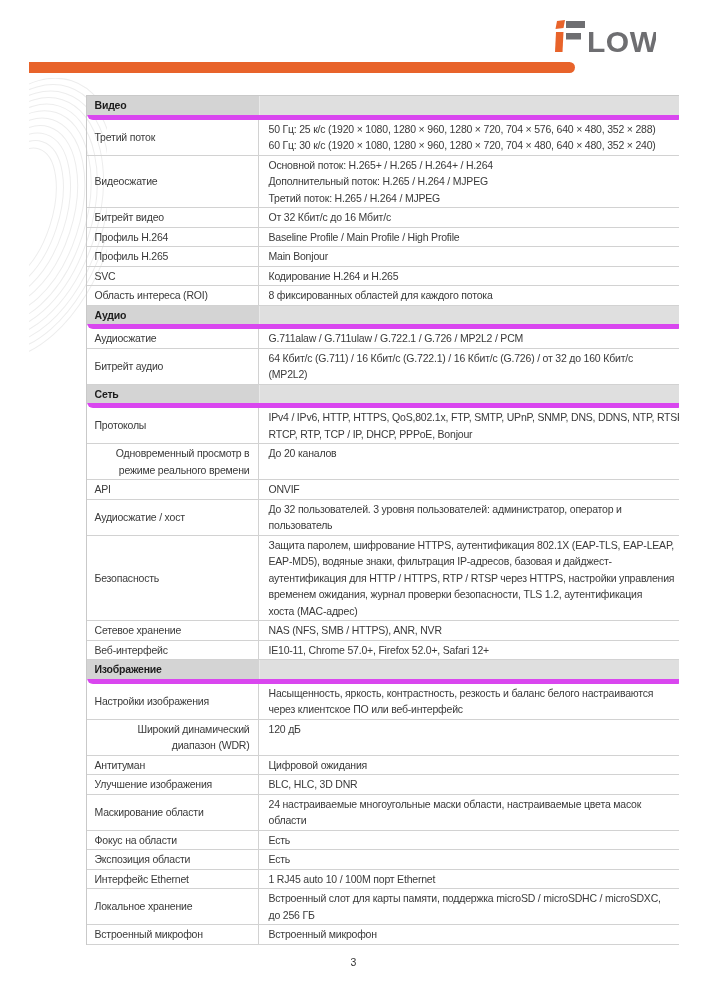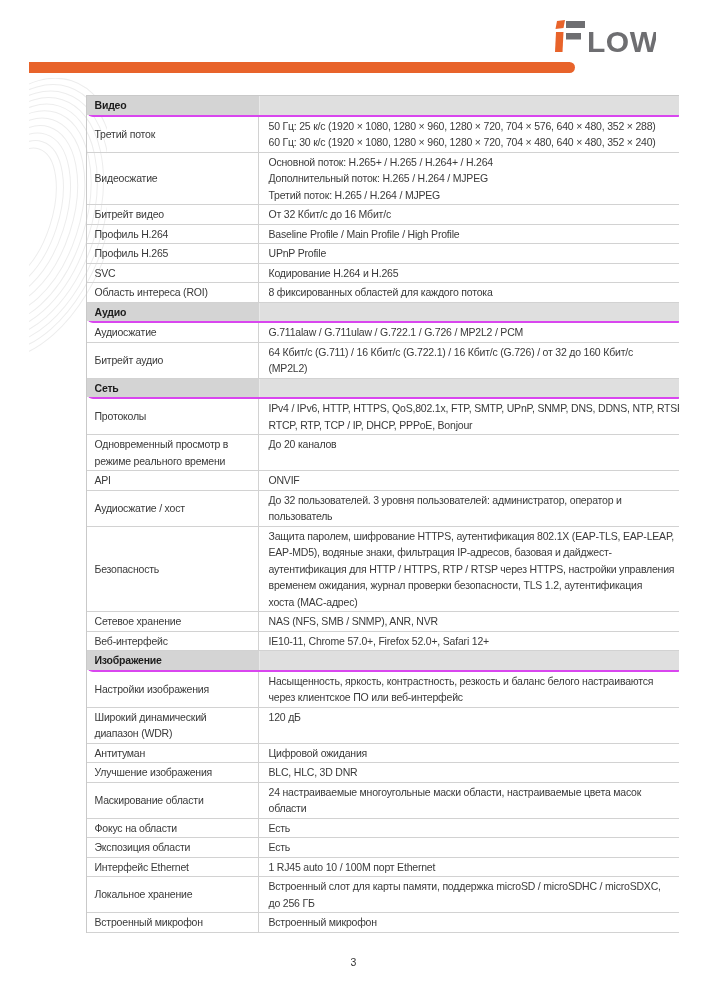--- a/index.html
+++ b/index.html
@@ -11,27 +11,27 @@
                 background:#E8632A; border-radius:0 6px 6px 0; }
 
   .logo { position:absolute; top:19px; right:23px; width:102px; height:36px; }
 
   .watermark { position:absolute; left:-14px; top:78px; width:92px; height:280px; pointer-events:none; }
 
   .spec-table { position:absolute; left:57px; top:95px; width:598px;
                 border:1px solid #C9C9C9; border-bottom:none;
                 font-size:10.5px; letter-spacing:-0.2px; color:#3A3A3A; }
 
-  .section-header { display:grid; grid-template-columns:172px 1fr; border-bottom:2px solid #d946ef;border-radius:6px; }
+  .section-header { display:grid; grid-template-columns:172px 1fr; border-bottom:5px solid #d946ef;border-radius:6px; }
   .sh-label { background:#D4D4D4; font-weight:bold; color:#1C1C1C; padding:1px 8px; line-height:16.5px; }
   .sh-fill  { background:#DFDFDF; border-left:1px solid #E9E9E9; }
 
   .spec-row { display:grid; grid-template-columns:172px 1fr; border-bottom:1px solid #D2D2D2; }
   .cell-label { padding:1px 8px; border-right:1px solid #D2D2D2; display:flex; align-items:center;
-                line-height:16.5px; }
+                line-height:16.5px;text-align:right; }
   .cell-value { padding:1px 10px; display:flex; flex-direction:column; justify-content:space-between; }
   .value-line { white-space:nowrap; line-height:16.5px; }
 
   .page-number { position:absolute; left:0; top:956px; width:100%; text-align:center;
                  font-size:10.5px; color:#333333; }
 </style>
 </head>
 <body>
 
 <div class="page">
@@ -90,21 +90,21 @@
       </div>
       <div class="spec-row">
         <div class="cell-label">Профиль H.264</div>
         <div class="cell-value">
           <div class="value-line">Baseline Profile / Main Profile / High Profile</div>
         </div>
       </div>
       <div class="spec-row">
         <div class="cell-label">Профиль H.265</div>
         <div class="cell-value">
-          <div class="value-line">UPnP Profile</div>
+          <div class="value-line">Main Bonjour</div>
         </div>
       </div>
       <div class="spec-row">
         <div class="cell-label">SVC</div>
         <div class="cell-value">
           <div class="value-line">Кодирование H.264 и H.265</div>
         </div>
       </div>
       <div class="spec-row">
         <div class="cell-label">Область интереса (ROI)</div>
@@ -165,21 +165,21 @@
           <div class="value-line">Защита паролем, шифрование HTTPS, аутентификация 802.1X (EAP-TLS, EAP-LEAP,</div>
           <div class="value-line">EAP-MD5), водяные знаки, фильтрация IP-адресов, базовая и дайджест-</div>
           <div class="value-line">аутентификация для HTTP / HTTPS, RTP / RTSP через HTTPS, настройки управления</div>
           <div class="value-line">временем ожидания, журнал проверки безопасности, TLS 1.2, аутентификация</div>
           <div class="value-line">хоста (MAC-адрес)</div>
         </div>
       </div>
       <div class="spec-row">
         <div class="cell-label">Сетевое хранение</div>
         <div class="cell-value">
-          <div class="value-line">NAS (NFS, SMB / SNMP), ANR, NVR</div>
+          <div class="value-line">NAS (NFS, SMB / HTTPS), ANR, NVR</div>
         </div>
       </div>
       <div class="spec-row">
         <div class="cell-label">Веб-интерфейс</div>
         <div class="cell-value">
           <div class="value-line">IE10-11, Chrome 57.0+, Firefox 52.0+, Safari 12+</div>
         </div>
       </div>
       <div class="section-header">
         <div class="sh-label">Изображение</div>

